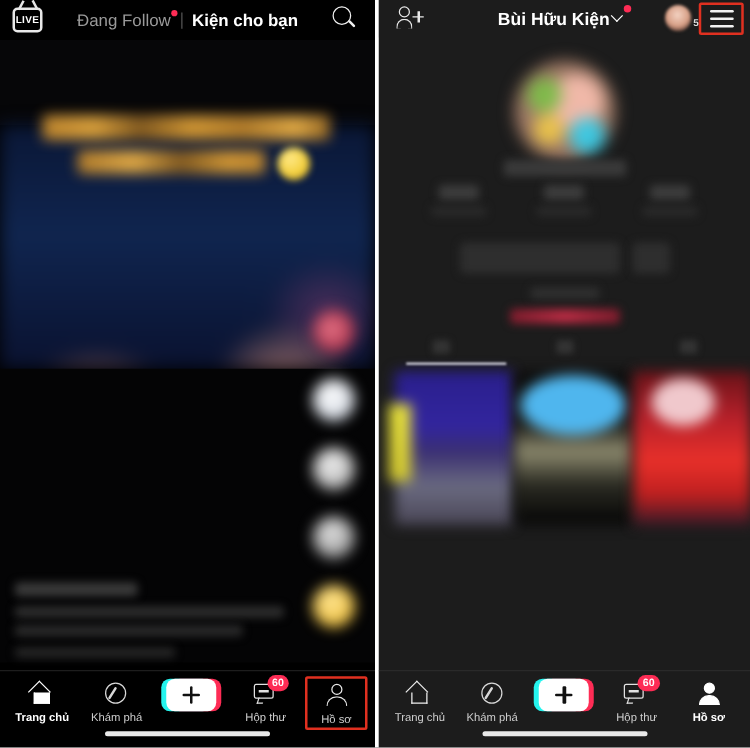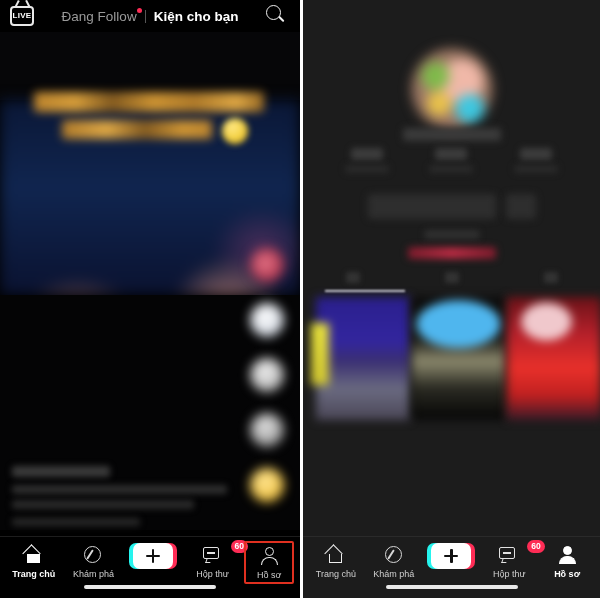--- a/index.html
+++ b/index.html
@@ -281,21 +281,21 @@
   }
   .ico.inbox .box:after{
     content:""; position:absolute; left:3px; top:4px; width:8px; height:1.6px; background:#e2e2e2;
   }
   .ico.inbox .tail{
     position:absolute; left:3px; top:13px; width:5px; height:5px;
     border-left:1.7px solid #e2e2e2; border-bottom:1.7px solid #e2e2e2;
     transform:skewX(-18deg);
   }
   .badge{
-    position:absolute; left:28px; top:-5px;
+    position:absolute; left:11px; top:-5px;
     background:#fe2c55; color:#fff; font-size:8.5px; font-weight:bold;
     border-radius:9px; padding:1px 4px; line-height:1.25; min-width:17px; text-align:center;
   }
   
   .ico.person .head{
     position:absolute; left:5.5px; top:1px; width:9px; height:9px;
     border:1.8px solid #e8e8e8; border-radius:50%;
   }
   .ico.person .body{
     position:absolute; left:1.5px; top:11px; width:17px; height:8px;
@@ -457,20 +457,43 @@
       <div class="p-tab"></div>
     </div>
     <div class="p-tabline"></div>
 
     <div class="p-grid">
       <div class="p-cell c1"></div>
       <div class="p-cell c2"></div>
       <div class="p-cell c3"></div>
     </div>
 
+    <div class="prof-header">
+      <div class="addfriend">
+        <div class="head"></div>
+        <div class="body"></div>
+        <span class="plusv"></span>
+        <span class="plush"></span>
+      </div>
+
+      <div class="prof-name-wrap">
+        <span class="prof-name">Bùi Hữu Kiện</span>
+        <span class="chev"></span>
+        <span class="name-dot"></span>
+      </div>
+
+      <div class="hdr-avatar"></div>
+      <div class="hdr-avatar-badge">5</div>
+
+      <div class="hamburger-hl">
+        <i></i>
+        <i></i>
+        <i></i>
+      </div>
+    </div>
 
     <div class="bottomnav">
       <div class="navrow">
 
         <div class="navitem">
           <div class="ico home">
             <div class="roof"></div>
             <div class="walls"></div>
           </div>
           <div class="nlabel">Trang chủ</div>

